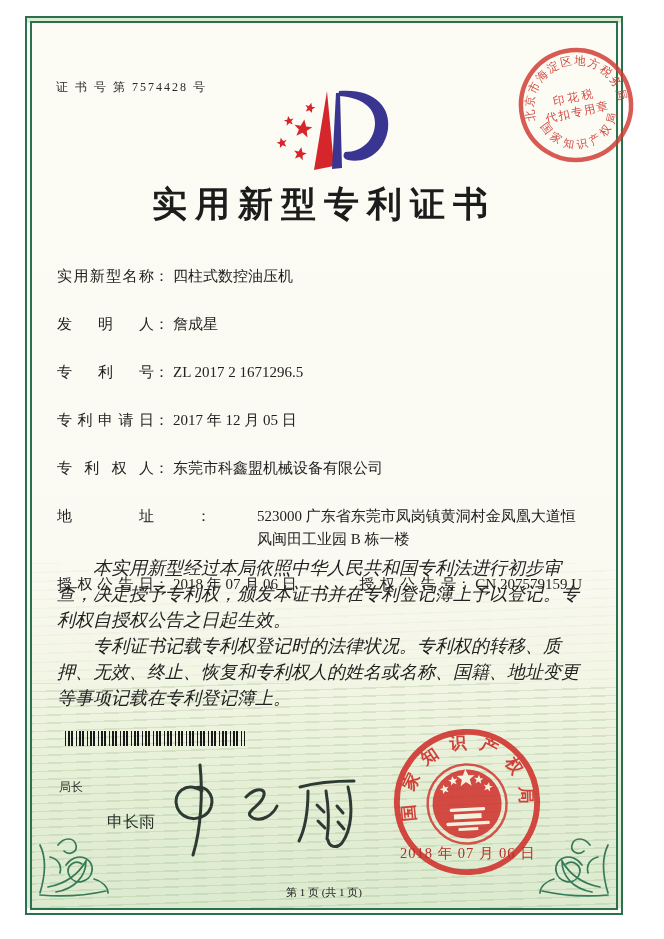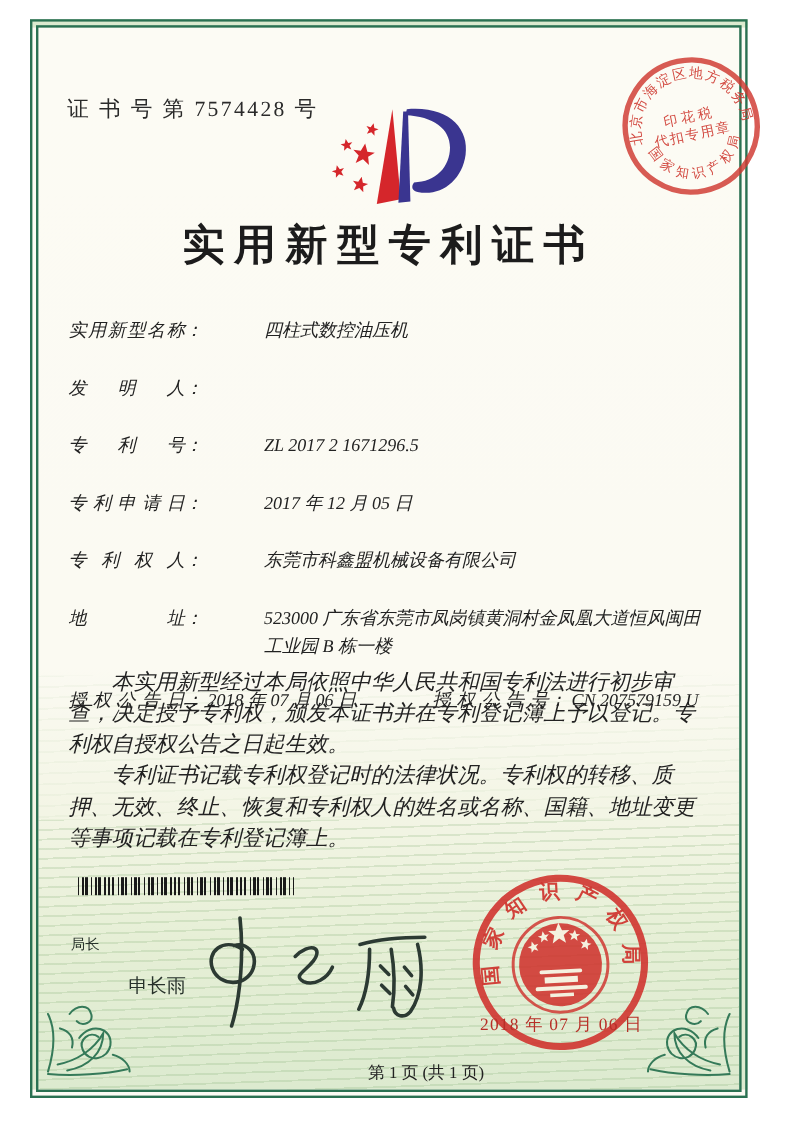--- a/index.html
+++ b/index.html
@@ -7,44 +7,44 @@
         font-family:"Liberation Serif", serif;color:#1f1f1f;}
   .cert{position:absolute;left:25px;top:16px;width:598px;height:899px;box-sizing:border-box;
         border:7px double #2a7152;
         background:linear-gradient(180deg,#fcfbf4 0%,#fbfaf2 60%,#f3f5e5 74%,#e6efd6 86%,#dceacf 100%);}
   .guilloche{position:absolute;left:0;right:0;bottom:0;height:225px;
         background:repeating-linear-gradient(178deg,rgba(116,165,102,0.20) 0 1.5px,rgba(255,255,255,0) 1.5px 8px);
         pointer-events:none;}
   .guilloche-faint{position:absolute;left:0;right:0;bottom:225px;height:120px;opacity:.45;
         background:repeating-linear-gradient(178deg,rgba(116,165,102,0.12) 0 1.5px,rgba(255,255,255,0) 1.5px 9px);
         pointer-events:none;}
-  .cert-number{position:absolute;left:24px;top:56px;font-size:18px;letter-spacing:2px;color:#2a2a2a;}
+  .cert-number{position:absolute;left:24px;top:56px;font-size:12px;letter-spacing:2px;color:#2a2a2a;}
   .tax-seal{position:absolute;left:482px;top:20px;width:124px;height:124px;transform:rotate(-12deg);opacity:.92;}
   .logo{position:absolute;left:242px;top:58px;width:132px;height:104px;}
   .title{position:absolute;left:0;top:158px;width:100%;text-align:center;
          font-size:35px;font-weight:bold;letter-spacing:8px;color:#1c1c1c;font-family:Liberation Mono, monospace;}
   .fields{position:absolute;left:25px;top:242px;right:28px;font-size:15px;}
-  .frow{display:flex;margin-bottom:25px;line-height:23px;font-style:italic;}
-  .frow.addr{margin-bottom:22px;}
+  .frow{display:flex;margin-bottom:25px;line-height:23px;}
+  .frow.addr{margin-bottom:22px;gap:42px;}
   .frow.grant{margin-bottom:0;}
   .flabel{display:inline-block;width:97px;text-align:justify;text-align-last:justify;flex:0 0 97px;color:#222;}
   .fcolon{flex:0 0 auto;}
-  .fvalue{flex:1 1 auto;padding-left:4px;color:#222;margin-left:47px;}
+  .fvalue{flex:1 1 auto;padding-left:4px;color:#222;}
   .grant-right{margin-left:auto;display:flex;padding-right:6px;}
   .paras{position:absolute;left:25px;top:532px;right:27px;font-size:18px;line-height:26px;
          font-style:italic;color:#222;}
   .paras p{margin:0;text-indent:2em;}
   .barcode{position:absolute;left:33px;top:708px;width:180px;height:15px;
          background:repeating-linear-gradient(90deg,#191919 0 1px,transparent 1px 3px,#191919 3px 5px,transparent 5px 6px,#191919 6px 8px,transparent 8px 11px);}
   .director-title{position:absolute;left:27px;top:756px;font-size:12px;color:#27322b;font-family:"Liberation Sans",sans-serif;}
   .director-name{position:absolute;left:27px;top:789px;font-size:16px;color:#27322b;font-family:"Liberation Sans",sans-serif;margin-left:48px;}
   .signature{position:absolute;left:108px;top:728px;width:235px;height:112px;}
   .gov-seal{position:absolute;left:356px;top:700px;width:158px;height:158px;transform:rotate(-3deg);opacity:.95;}
   .seal-date{position:absolute;left:368px;top:821px;font-size:14.5px;letter-spacing:1px;color:#b72f27;z-index:3;}
-  .footer{position:absolute;left:0;top:862px;width:100%;text-align:center;font-size:14px;color:#222;padding-left:31px;}
+  .footer{position:absolute;left:0;top:862px;width:100%;text-align:center;font-size:11px;color:#222;}
   .corner{position:absolute;bottom:5px;width:96px;height:96px;pointer-events:none;}
   .corner.left{left:4px;}
   .corner.right{right:4px;transform:scaleX(-1);}
   svg text{font-family:"Liberation Serif", serif;}
 </style>
 </head>
 <body>
 
 <div class="page">
   <div class="cert">
@@ -111,20 +111,21 @@
 
     <div class="fields">
       <div class="frow">
         <span class="flabel">实用新型名称</span>
           <span class="fcolon">：</span>
         <span class="fvalue">四柱式数控油压机</span>
       </div>
       <div class="frow">
         <span class="flabel">发明人</span>
           <span class="fcolon">：</span>
+        <span class="fvalue">詹成星</span>
       </div>
       <div class="frow">
         <span class="flabel">专利号</span>
           <span class="fcolon">：</span>
         <span class="fvalue">ZL 2017 2 1671296.5</span>
       </div>
       <div class="frow">
         <span class="flabel">专利申请日</span>
           <span class="fcolon">：</span>
         <span class="fvalue">2017 年 12 月 05 日</span>

